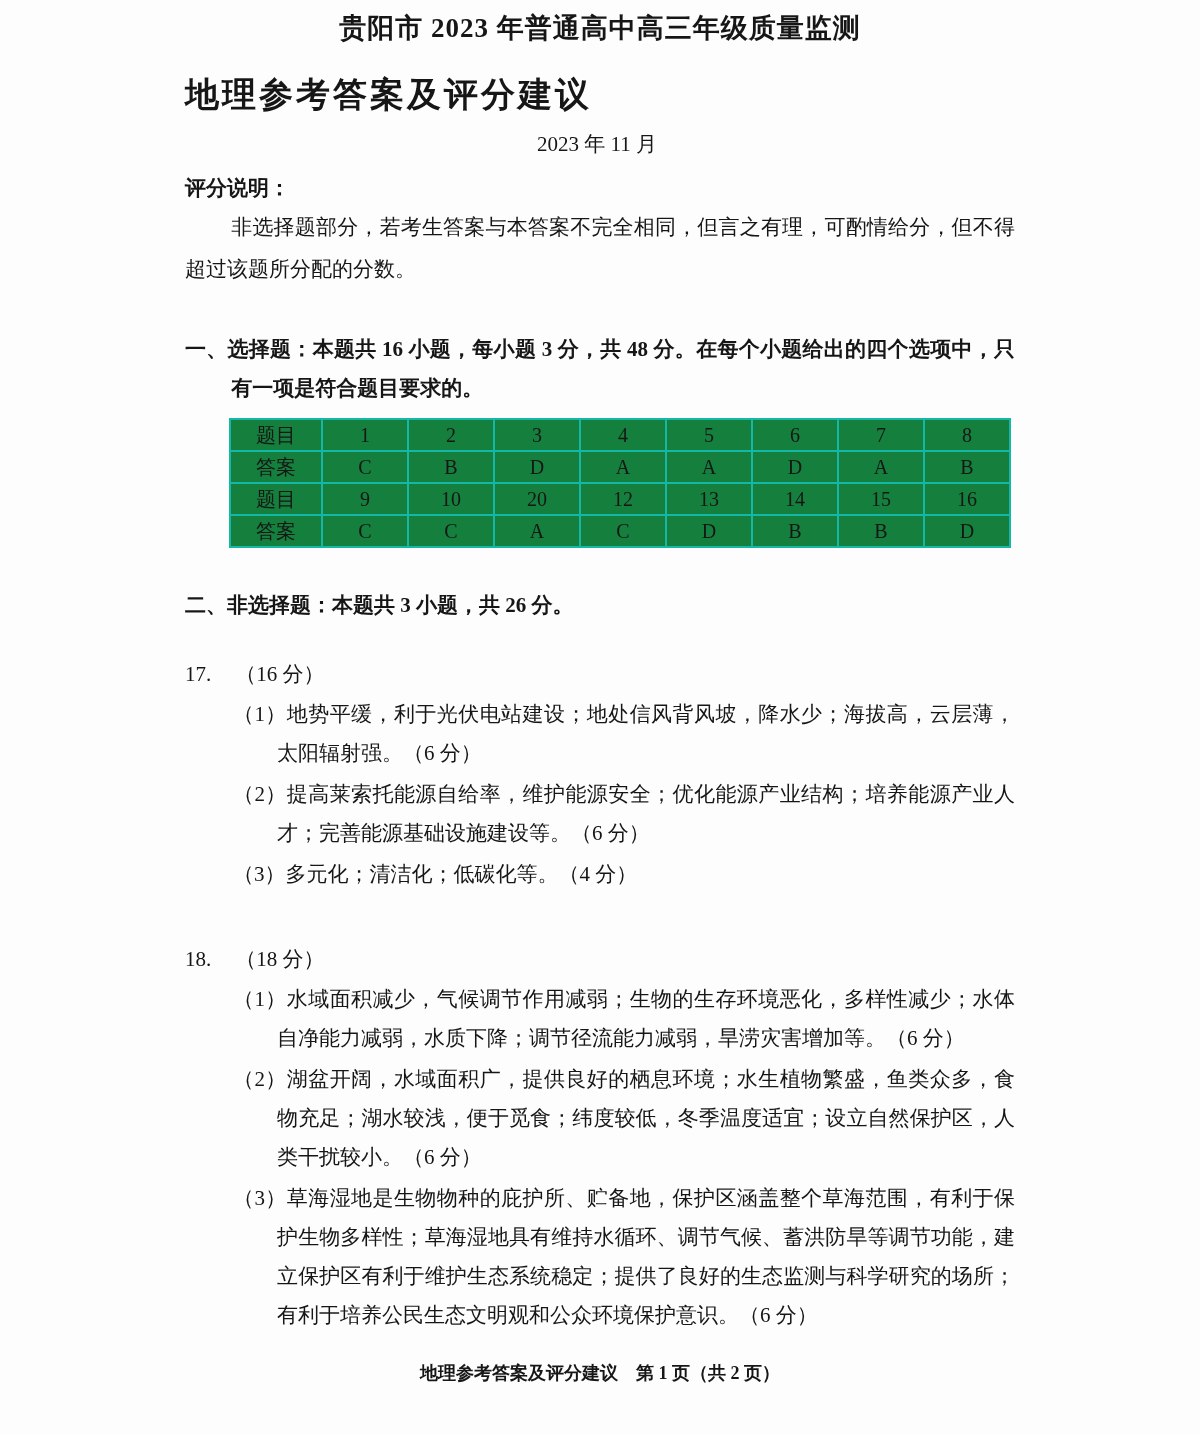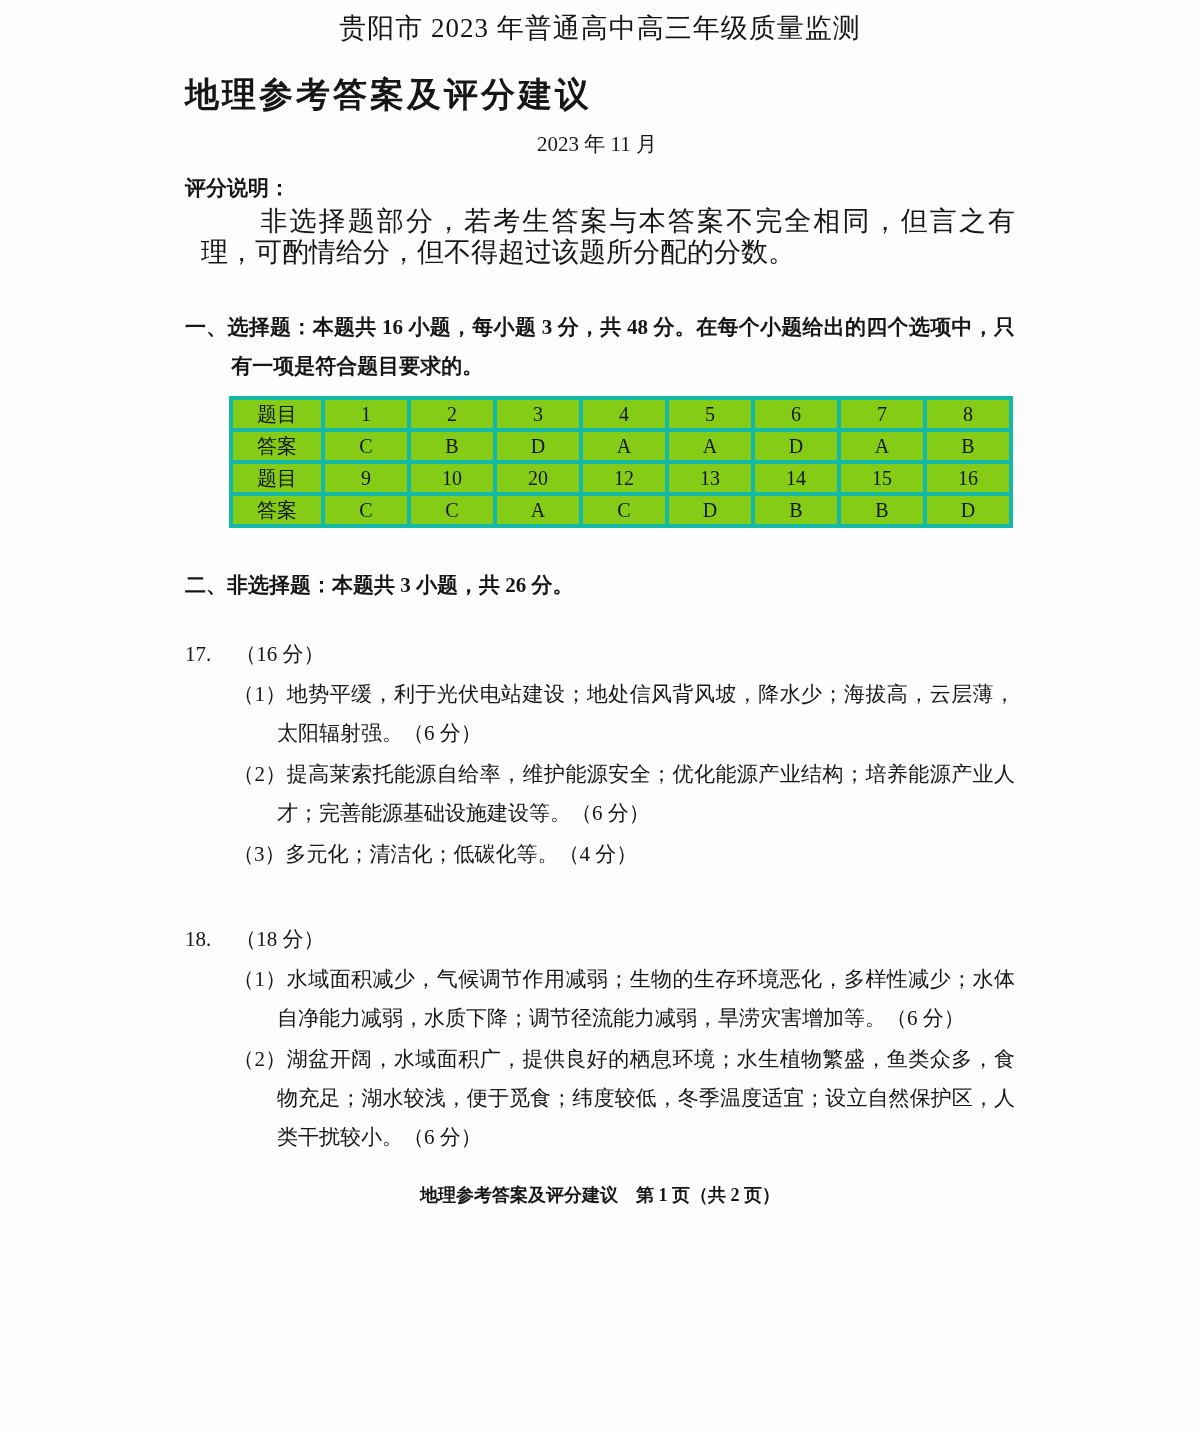--- a/index.html
+++ b/index.html
@@ -9,21 +9,21 @@
     background: #fdfdfd;
     color: #161616;
     font-family: "Liberation Serif", "DejaVu Serif", serif;
     overflow: hidden;
   }
   .page { padding: 10px 185px 0 185px; }
 
   .school-line {
     text-align: center;
     font-size: 27px;
-    font-weight: normal;
+    font-weight: bold;
     letter-spacing: 1px;
   }
   .main-title {
     font-size: 34px;
     font-weight: bold;
     letter-spacing: 3px;
     margin-top: 26px;
     font-family: "Liberation Sans", "DejaVu Sans", sans-serif;
   }
   .date-line {
@@ -32,50 +32,49 @@
     margin-top: 12px;
     padding-right: 6px;
   }
 
   .note-label {
     font-size: 21px;
     font-weight: bold;
     margin-top: 16px;
   }
   .note-text {
-    font-size: 27px;
-    line-height: 31px;
+    font-size: 21px;
+    line-height: 42px;
     text-indent: 2.2em;
     margin-top: 4px;
     text-align: justify;
-    margin-left: 16px;
   }
 
   .sec-heading {
     font-size: 21px;
     font-weight: bold;
     line-height: 39px;
     padding-left: 2.2em;
     text-indent: -2.2em;
     text-align: justify;
   }
   .sec1-heading { margin-top: 40px; }
   .sec2-heading { margin-top: 38px; }
 
   .answer-table {
     border-collapse: collapse;
     margin: 10px 0 0 44px;
   }
   .answer-table td {
-    border: 4px solid #14b8a6;
+    border: 2px solid #14b8a6;
     text-align: center;
     vertical-align: middle;
     font-size: 20px;
     height: 32px;
-    background: #84cc16;
+    background: #15803d;
   }
   .answer-table td.label-col { width: 92px; }
   .answer-table td.val-col  { width: 86px; }
 
   .question { margin-top: 30px; }
   .q18 { margin-top: 46px; }
   .q-head { font-size: 21px; line-height: 38px; }
   .q-points { margin-left: 24px; text-align: center; }
   .q-items { margin-left: 48px; }
   .q-item {
@@ -170,18 +169,19 @@
     </div>
   </div>
 
   <div class="question q18">
     <div class="q-head">
       <span>18.</span><span class="q-points">（18 分）</span>
     </div>
     <div class="q-items">
       <p class="q-item">（1）水域面积减少，气候调节作用减弱；生物的生存环境恶化，多样性减少；水体自净能力减弱，水质下降；调节径流能力减弱，旱涝灾害增加等。（6 分）</p>
       <p class="q-item">（2）湖盆开阔，水域面积广，提供良好的栖息环境；水生植物繁盛，鱼类众多，食物充足；湖水较浅，便于觅食；纬度较低，冬季温度适宜；设立自然保护区，人类干扰较小。（6 分）</p>
+      <p class="q-item">（3）草海湿地是生物物种的庇护所、贮备地，保护区涵盖整个草海范围，有利于保护生物多样性；草海湿地具有维持水循环、调节气候、蓄洪防旱等调节功能，建立保护区有利于维护生态系统稳定；提供了良好的生态监测与科学研究的场所；有利于培养公民生态文明观和公众环境保护意识。（6 分）</p>
     </div>
   </div>
 
   <div class="footer-line">地理参考答案及评分建议　第 1 页（共 2 页）</div>
 
 </div>
 
 </body></html>

